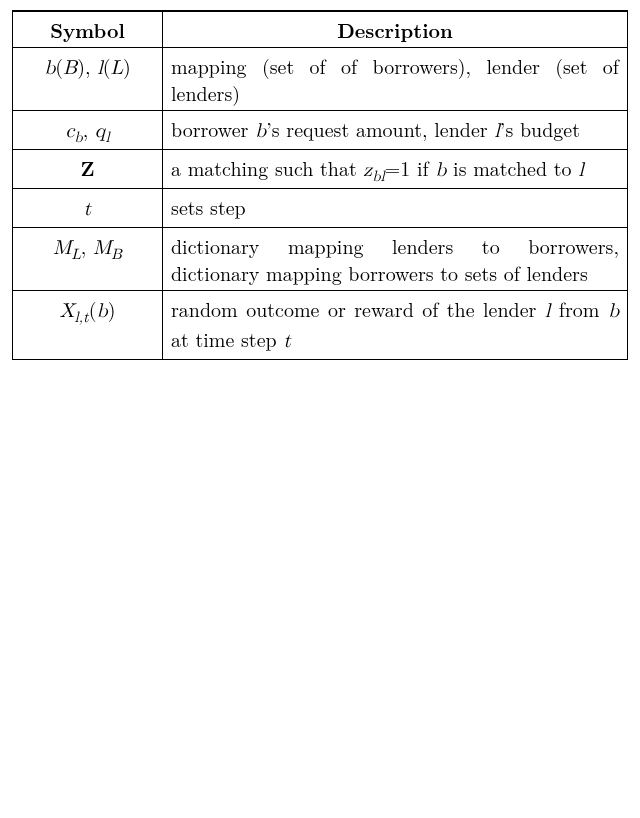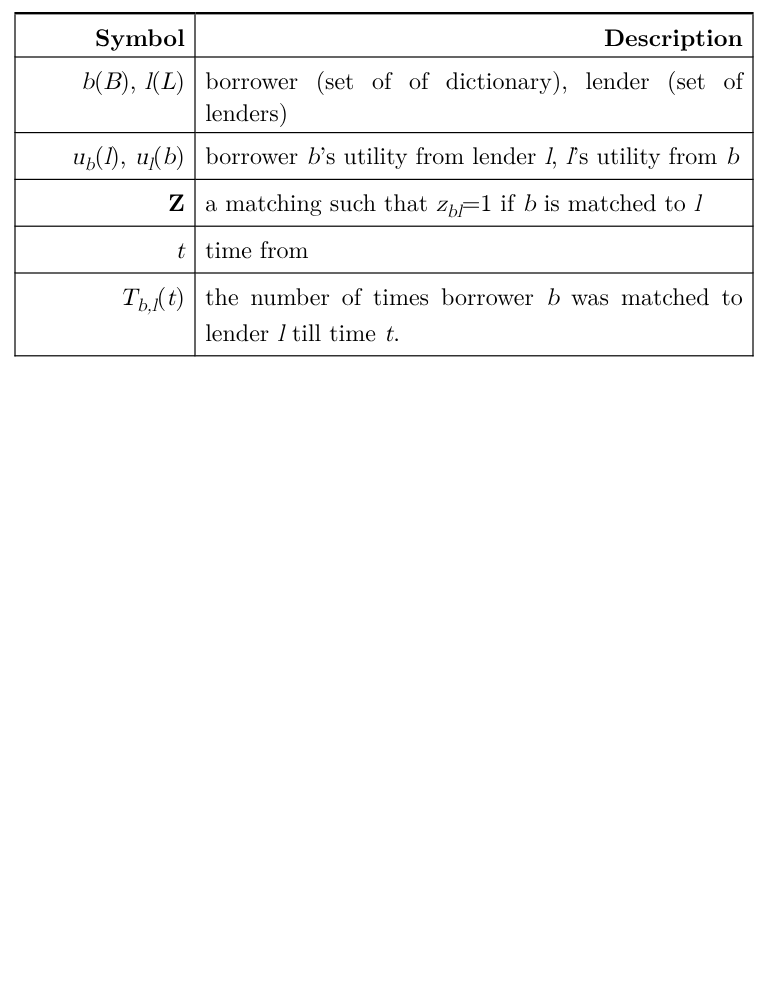--- a/index.html
+++ b/index.html
@@ -15,21 +15,21 @@
   table {
     border-collapse: collapse;
     width: 100%;
     table-layout: fixed;
   }
   col.sym { width: 150px; }
   col.desc { width: auto; }
   th, td {
     border: 1px solid #000;
     padding: 4px 8px;
-    text-align: right;
+    text-align: center;
     vertical-align: top;
     line-height: 1.35;
   }
   th {
     font-weight: bold;
     border-top: 2px solid #000;
     border-bottom: 1px solid #000;
   }
   td.desc {
     text-align: justify;
@@ -50,32 +50,36 @@
     </colgroup>
   <thead>
     <tr>
       <th>Symbol</th>
       <th>Description</th>
     </tr>
   </thead>
   <tbody id="table-body">
       <tr>
         <td><span class="math">b</span>(<span class="cal">B</span>), <span class="math">l</span>(<span class="cal">L</span>)</td>
-        <td class="desc">borrower (set of of dictionary), lender (set of lenders)</td>
+        <td class="desc">mapping (set of of borrowers), lender (set of lenders)</td>
       </tr>
       <tr>
-        <td><span class="math">u<sub>b</sub></span>(<span class="math">l</span>), <span class="math">u<sub>l</sub></span>(<span class="math">b</span>)</td>
-        <td class="desc">borrower <span class="math">b</span>’s utility from lender <span class="math">l</span>, <span class="math">l</span>’s utility from <span class="math">b</span></td>
+        <td><span class="math">c<sub>b</sub></span>, <span class="math">q<sub>l</sub></span></td>
+        <td class="desc">borrower <span class="math">b</span>’s request amount, lender <span class="math">l</span>’s budget</td>
       </tr>
       <tr>
         <td><span class="bold">Z</span></td>
         <td class="desc">a matching such that <span class="math">z<sub>bl</sub></span>=1 if <span class="math">b</span> is matched to <span class="math">l</span></td>
       </tr>
       <tr>
         <td><span class="math">t</span></td>
-        <td class="desc">time from</td>
+        <td class="desc">sets step</td>
       </tr>
       <tr>
-        <td><span class="math">T<sub>b,l</sub></span>(<span class="math">t</span>)</td>
-        <td class="desc">the number of times borrower <span class="math">b</span> was matched to lender <span class="math">l</span> till time <span class="math">t</span>.</td>
+        <td><span class="cal">M<sub>L</sub></span>, <span class="cal">M<sub>B</sub></span></td>
+        <td class="desc">dictionary mapping lenders to borrowers, dictionary mapping borrowers to sets of lenders</td>
+      </tr>
+      <tr>
+        <td><span class="math">X<sub>l,t</sub></span>(<span class="math">b</span>)</td>
+        <td class="desc">random outcome or reward of the lender <span class="math">l</span> from <span class="math">b</span> at time step <span class="math">t</span></td>
       </tr>
     </tbody>
 </table>
 
 </body></html>

